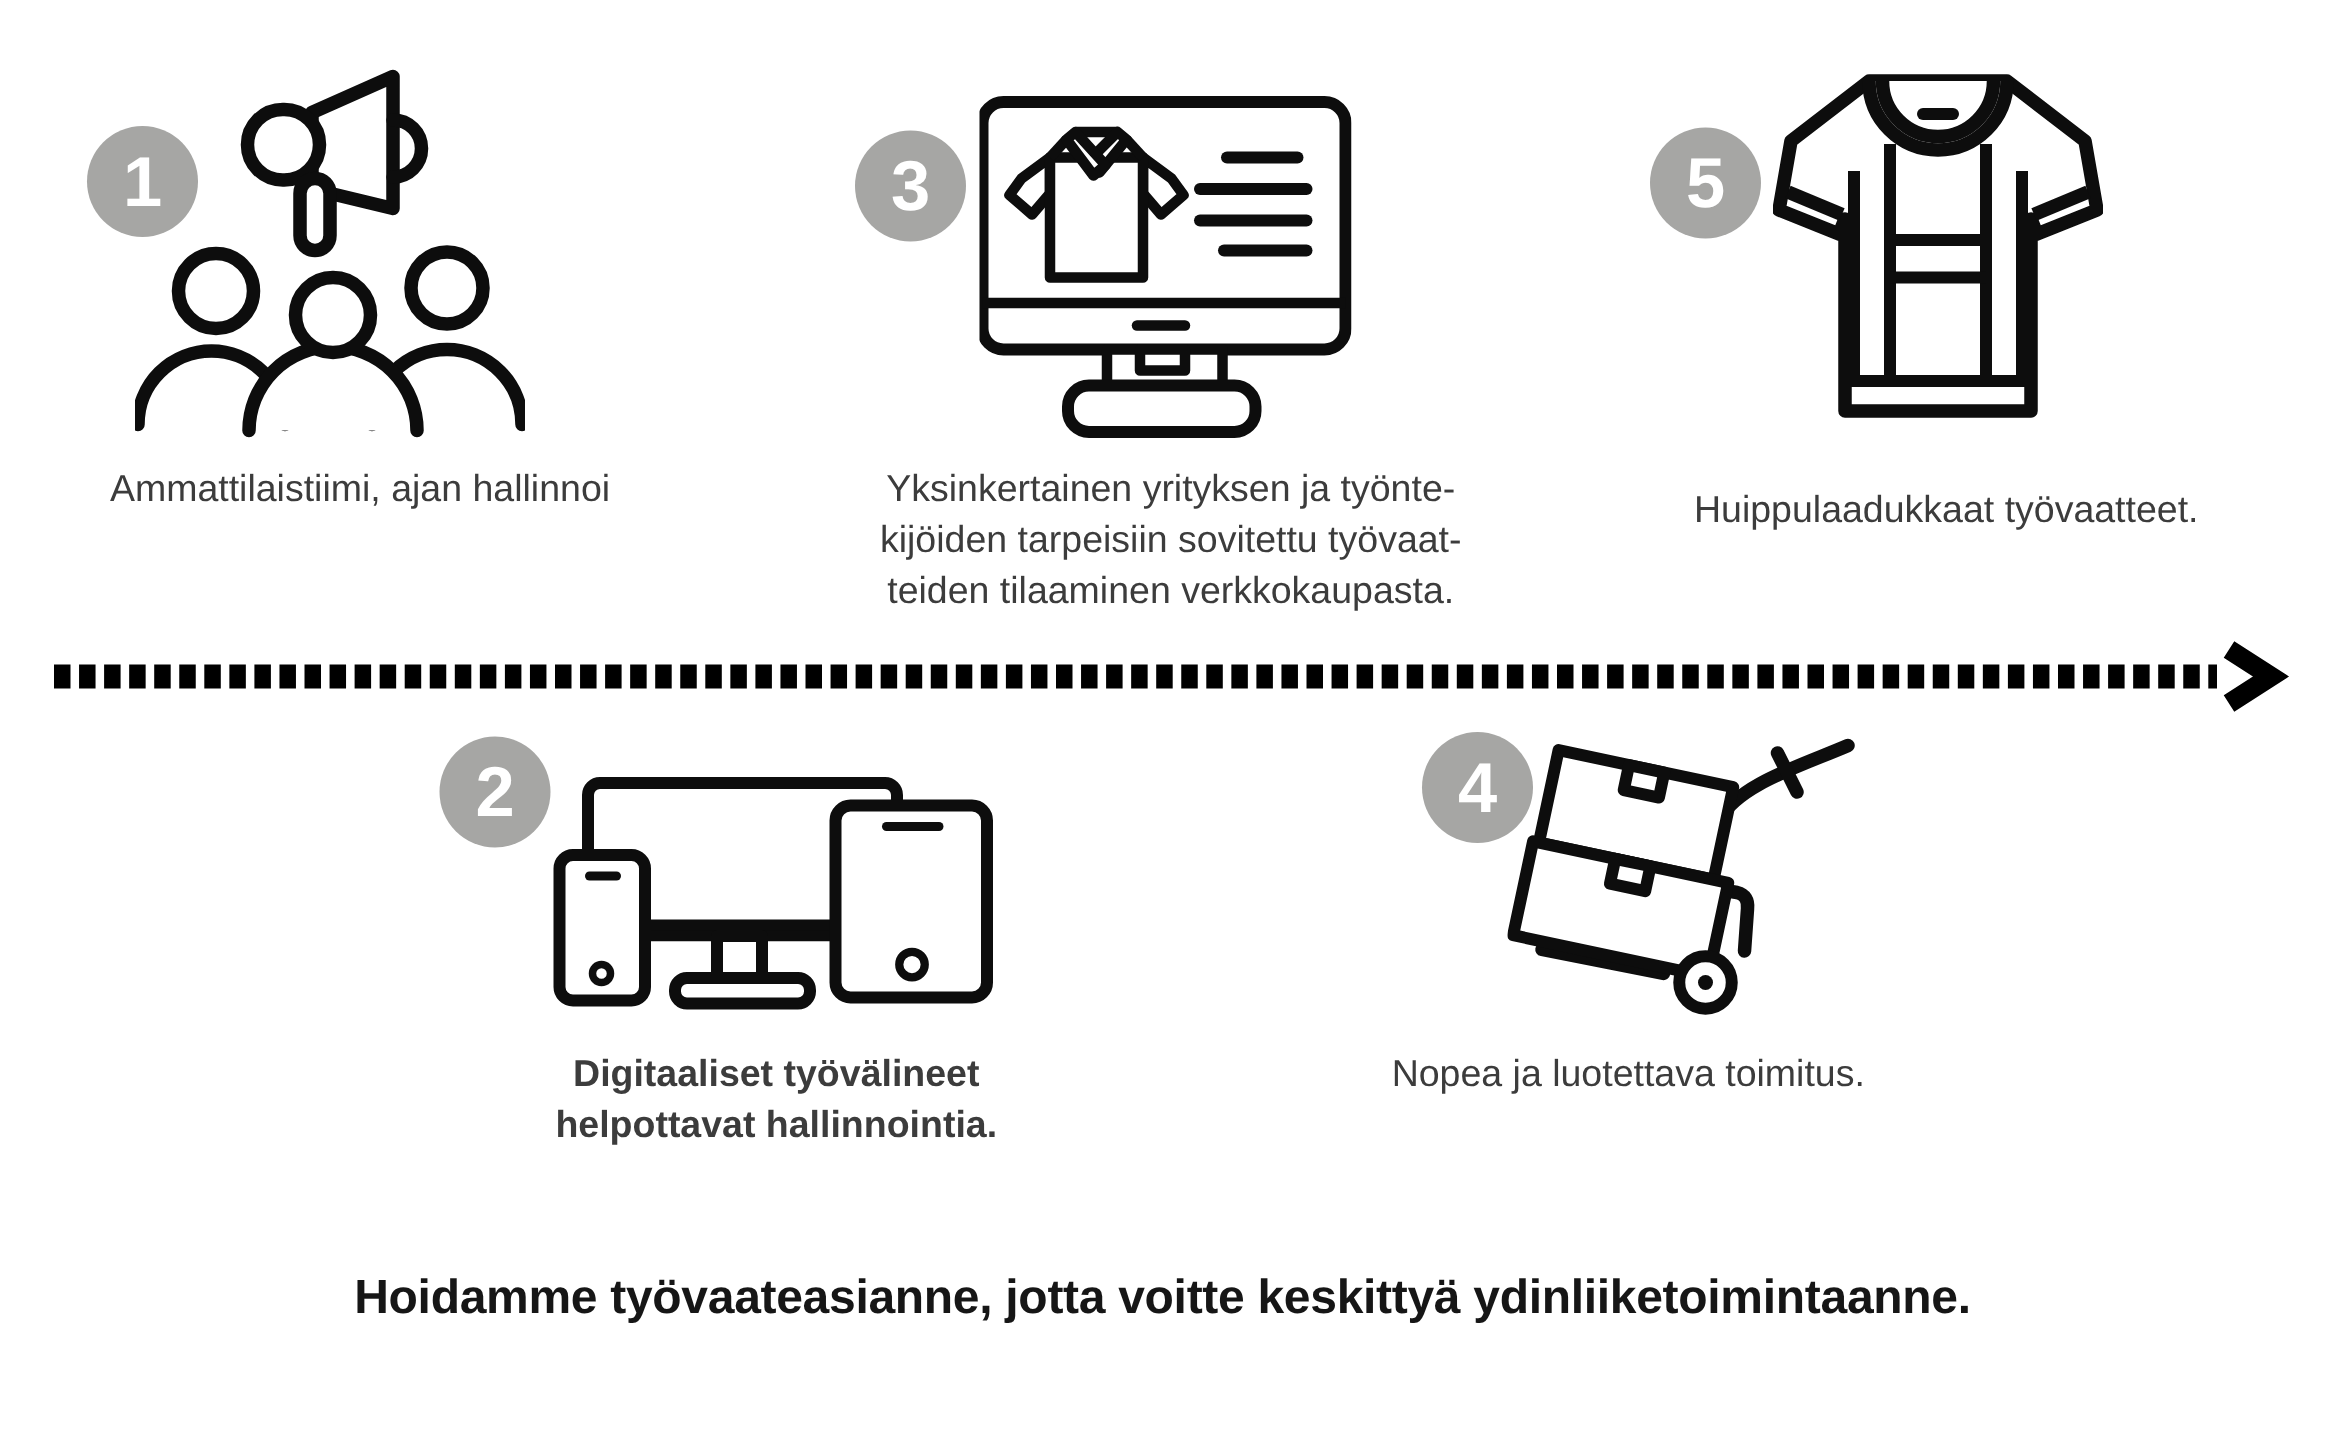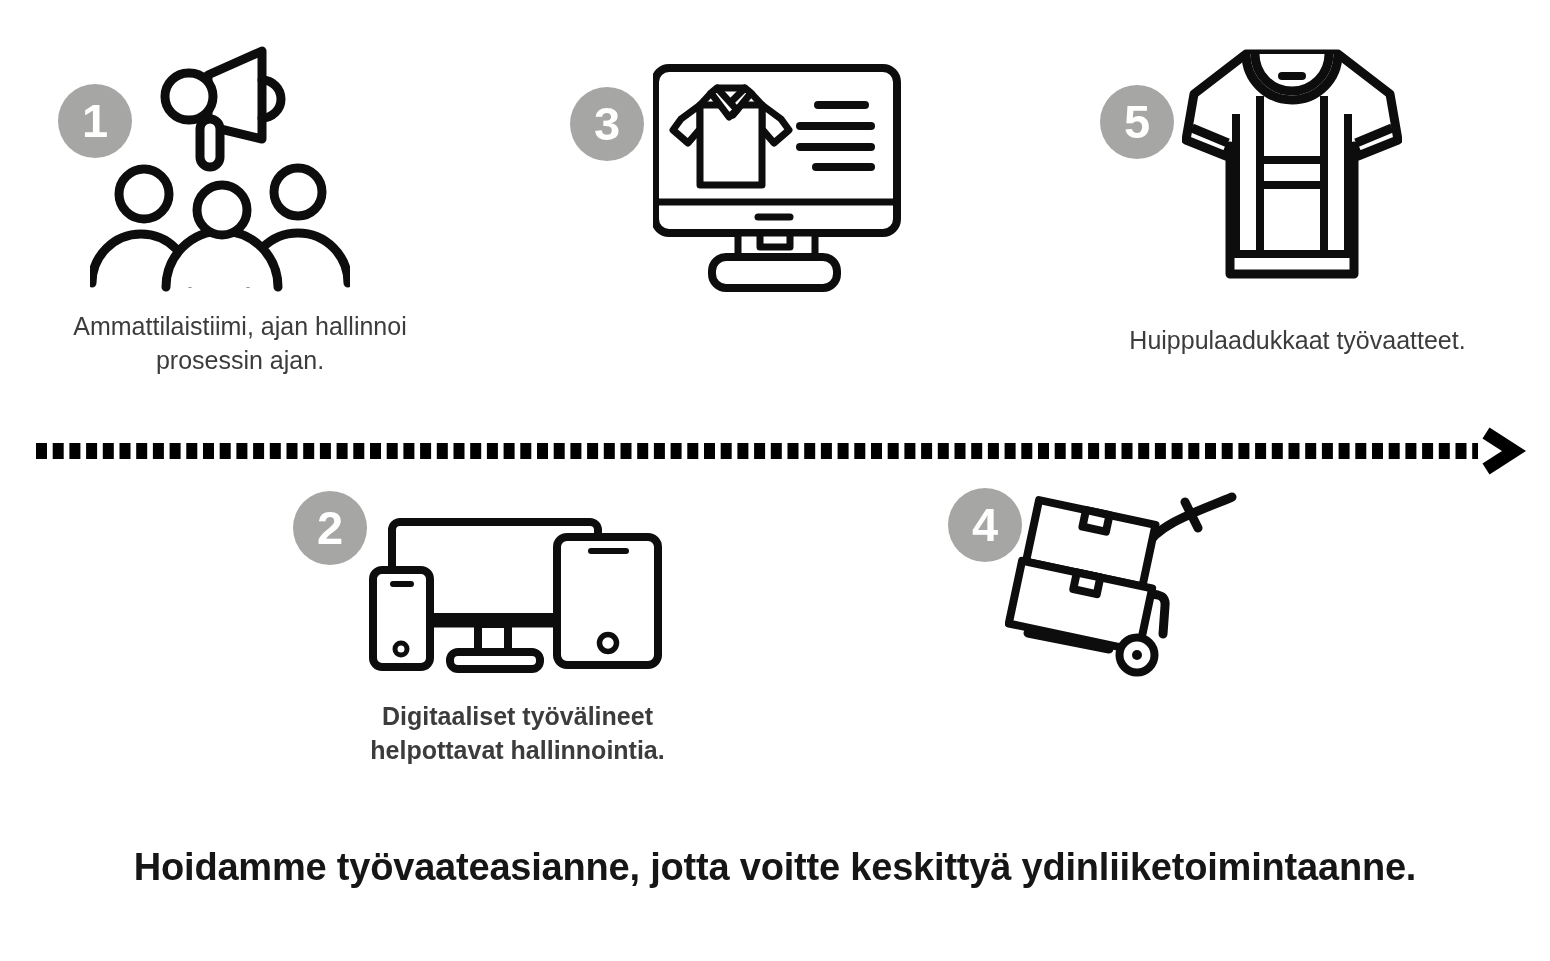--- a/index.html
+++ b/index.html
@@ -16,21 +16,21 @@
   .badge span{
     color:var(--badge-text,#fff);font-size:47px;font-weight:bold;line-height:1;
     transform:translateY(-1px);
   }
   .icon{color:var(--icon-stroke,#0d0d0d);display:block;}
   .caption{
     color:var(--caption-text,#3c3c3c);font-size:25px;line-height:34px;text-align:center;
   }
   .tagline{
     left:0;top:846px;width:1550px;text-align:center;
-    color:var(--tagline-text,#161616);font-size:38px;font-weight:bold;letter-spacing:-0.2px;
+    color:var(--tagline-text,#161616);font-size:32px;font-weight:bold;letter-spacing:-0.2px;
   }
   .arrow-svg{left:0;top:425px;}
 </style>
 </head>
 <body>
 
 <div class="canvas">
 
   <div class="abs badge" style="left:58px;top:84px;">
     <span>1</span>
@@ -44,21 +44,20 @@
       <circle cx="54" cy="152" r="25"></circle>
       <path d="M2,241 A49,49 0 0 1 100,241"></path>
       <circle cx="208" cy="150" r="24"></circle>
       <path d="M158,241 A50,50 0 0 1 258,241"></path>
       <path d="M76,245 A56,56 0 0 1 188,245"></path>
       <circle cx="132" cy="168" r="25"></circle>
     </g>
   </svg>
   <div class="abs caption" style="left:25px;top:309px;width:430px;">
     <div>Ammattilaistiimi, ajan hallinnoi</div>
-    <div>prosessin ajan.</div>
   </div>
 
   <div class="abs badge" style="left:570px;top:87px;">
     <span>3</span>
   </div>
   <svg class="abs icon" style="left:653px;top:63px;" width="248" height="235" viewBox="0 0 248 235">
     <g fill="none" stroke="currentColor" stroke-width="8" stroke-linejoin="round">
       <rect x="2" y="5" width="242" height="165" rx="14"></rect>
       <line x1="2" y1="139" x2="244" y2="139" stroke-width="7"></line>
       <line x1="105" y1="154" x2="137" y2="154" stroke-width="7" stroke-linecap="round"></line>
@@ -76,20 +75,25 @@
         <polygon points="58,30 64,25 84,47 76,54" fill="#fff"></polygon>
       </g>
       <g stroke-width="8" stroke-linecap="round">
         <line x1="165" y1="42" x2="212" y2="42"></line>
         <line x1="147" y1="63" x2="218" y2="63"></line>
         <line x1="147" y1="84" x2="218" y2="84"></line>
         <line x1="163" y1="104" x2="218" y2="104"></line>
       </g>
     </g>
   </svg>
+  <div class="abs caption" style="left:553px;top:309px;width:455px;">
+    <div>Yksinkertainen yrityksen ja työnte-</div>
+    <div>kijöiden tarpeisiin sovitettu työvaat-</div>
+    <div>teiden tilaaminen verkkokaupasta.</div>
+  </div>
 
   <div class="abs badge" style="left:1100px;top:85px;">
     <span>5</span>
   </div>
   <svg class="abs icon" style="left:1182px;top:42px;" width="220" height="245" viewBox="0 0 220 245">
     <g fill="none" stroke="currentColor" stroke-width="9" stroke-linejoin="round">
       <path d="M64,12 L156,12 L208,52 L216,98 L176,114 L172,104 L172,232 L48,232 L48,104 L44,114 L4,98 L12,52 Z" fill="#fff"></path>
       <path d="M10,86 L46,101"></path>
       <path d="M210,86 L174,101"></path>
       <path d="M64,12 A46,46 0 0 0 156,12" fill="#fff"></path>
@@ -149,16 +153,19 @@
       <g transform="rotate(12,78,95)" stroke-width="8">
         <rect x="18" y="24" width="119" height="63" fill="#fff"></rect>
         <rect x="66" y="24" width="24" height="17" fill="#fff"></rect>
         <rect x="14" y="87" width="133" height="64" fill="#fff"></rect>
         <rect x="70" y="87" width="24" height="17" fill="#fff"></rect>
       </g>
       <circle cx="132" cy="168" r="17.5" fill="#fff" stroke-width="8"></circle>
       <circle cx="132" cy="168" r="5" fill="currentColor" stroke="none"></circle>
     </g>
   </svg>
+  <div class="abs caption" style="left:873px;top:699px;width:425px;">
+    <div>Nopea ja luotettava toimitus.</div>
+  </div>
 
   <div class="abs tagline">Hoidamme työvaateasianne, jotta voitte keskittyä ydinliiketoimintaanne.</div>
 
 </div>
 
 </body></html>

